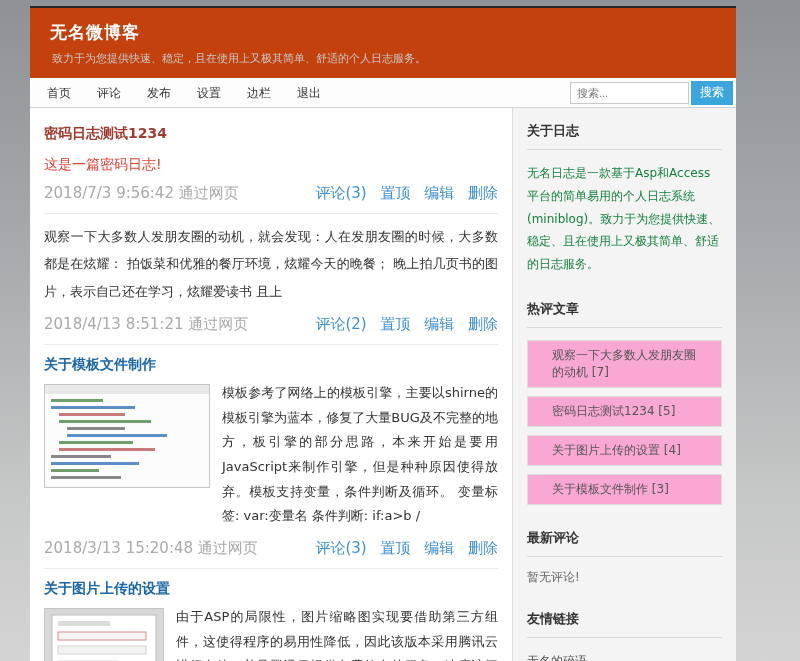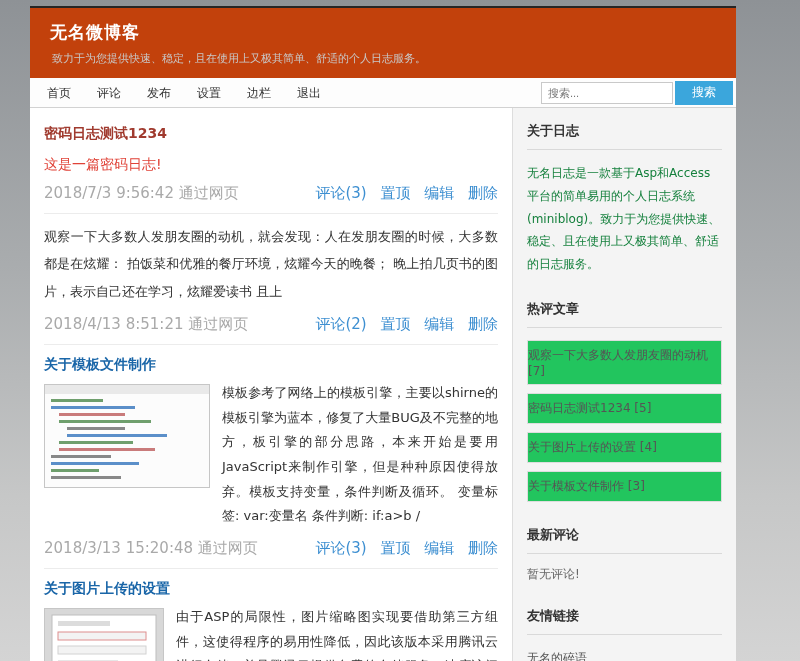--- a/index.html
+++ b/index.html
@@ -15,22 +15,22 @@
 
   
   .site-header { background: #c2410c; padding: 13px 20px 12px; border-top: 2px solid #262626; }
   .site-title { color: #ffffff; font-size: 17px; font-weight: bold; letter-spacing: 1px; }
   .site-subtitle { color: #c9c9c9; font-size: 11px; margin-top: 7px; padding-left: 2px; }
 
   
   .nav { background: #fdfdfd; display: flex; align-items: center; height: 30px; border-bottom: 1px solid #d2d2d2; padding-left: 4px; }
   .nav a { font-size: 12px; color: #333; padding: 0 13px; line-height: 30px; }
   .search { margin-left: auto; display: flex; align-items: center; padding-right: 3px; }
-  .search input { width: 132px; height: 22px; border: 1px solid #c9c9c9; font-size: 11px; padding: 0 6px; color: #666; outline: none; }
-  .search button { height: 24px; width: 58px; background: #3ba6dc; color: #fff; border: none; font-size: 12px; margin-left: 2px; cursor: pointer; }
+  .search input { width: 119px; height: 22px; border: 1px solid #c9c9c9; font-size: 11px; padding: 0 6px; color: #666; outline: none; }
+  .search button { height: 24px; width: 42px; background: #3ba6dc; color: #fff; border: none; font-size: 12px; margin-left: 2px; cursor: pointer; }
 
   
   .content { display: flex; background: #ffffff; min-height: 494px; align-items: stretch; }
   .main { flex: 1; padding: 6px 14px 8px; min-width: 0; }
 
   .post { padding: 9px 0 10px; border-bottom: 1px solid #ececec; }
   .post:last-of-type { border-bottom: 1px solid #ececec; }
   .post-title { font-size: 14px; font-weight: bold; color: #1a66a8; display: inline-block; }
   .post-title.password { color: #a03a2e; }
   .post-warning { color: #e04338; font-size: 14px; margin-top: 13px; }
@@ -43,21 +43,21 @@
 
   .post-meta { display: flex; justify-content: space-between; align-items: center; margin-top: 10px; font-size: 15px; }
   .meta-date { color: #a9a9a9; }
   .meta-links a { color: #3d8fd1; margin-left: 9px; }
 
   
   .sidebar { width: 224px; background: #f4f4f4; border-left: 1px solid #ddd; padding: 14px 14px 10px; flex-shrink: 0; }
   .side-section { margin-bottom: 24px; }
   .side-title { font-size: 13px; font-weight: bold; color: #333; padding-bottom: 9px; border-bottom: 1px solid #d9d9d9; margin-bottom: 12px; }
   .side-text { font-size: 12px; color: #15803d; line-height: 1.9; }
-  .hot-item { border: 1px solid #ddd; background: #22c55e; padding: 6px 0; font-size: 12px; color: #555; margin-bottom: 8px; cursor: pointer; }
+  .hot-item { border: 1px solid #ddd; background: #f9a8d4; padding: 6px 24px; font-size: 12px; color: #555; margin-bottom: 8px; cursor: pointer; }
   .side-plain { font-size: 12px; color: #666; }
   .side-link { font-size: 12px; color: #555; display: inline-block; }
 </style>
 </head>
 <body>
 
 <div class="wrap">
 
   <header class="site-header">
     <div class="site-title">无名微博客</div>

